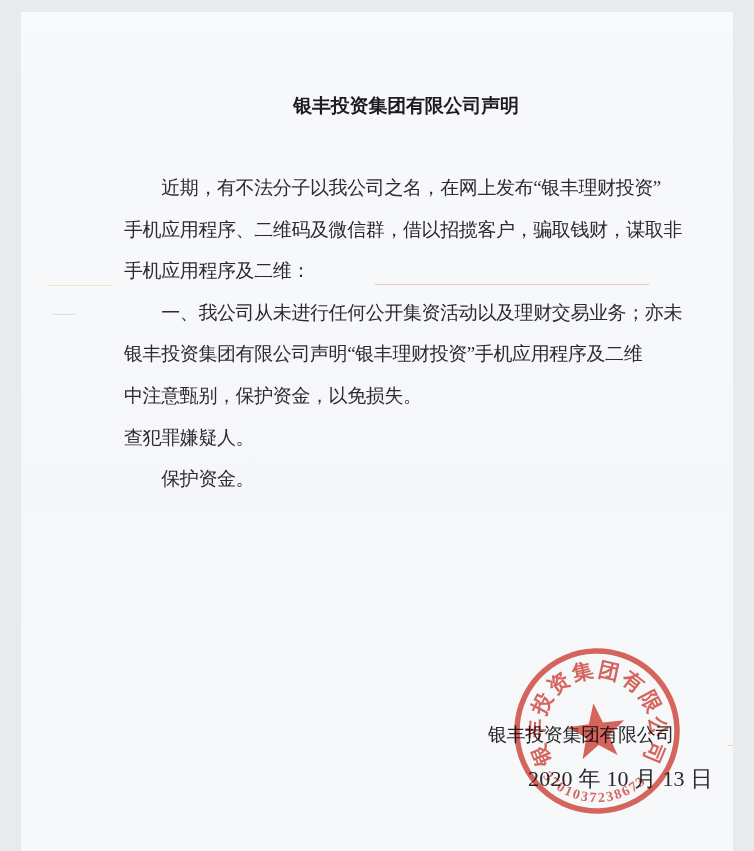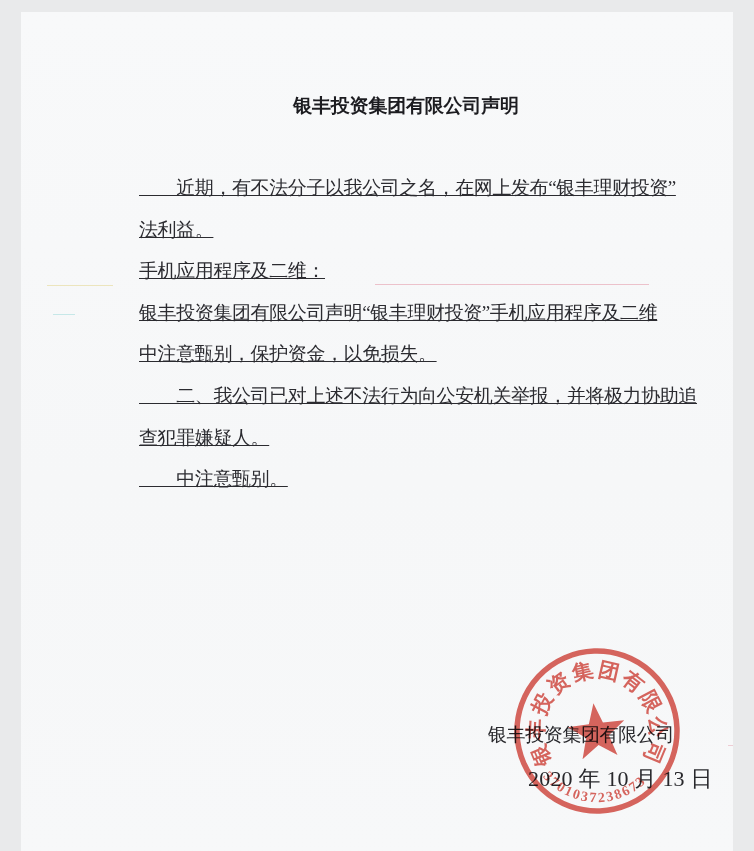--- a/index.html
+++ b/index.html
@@ -25,27 +25,26 @@
     text-align: center;
     font-size: 19px;
     font-weight: 700;
     letter-spacing: -0.2px;
     color: #1c1c20;
     white-space: nowrap;
   }
   .doc-body {
     position: absolute;
     top: 155px;
-    left: 118px;
+    left: 103px;
     width: 580px;
     font-size: 19px;
     line-height: 41.6px;
     letter-spacing: -0.4px;
     color: #2b2b30;
-    text-decoration: underline;
   }
   .doc-body .line {
     white-space: nowrap;
     height: 41.6px;
   }
   .signature {
     position: absolute;
     top: 710px;
     left: 467px;
     font-size: 19px;
@@ -87,27 +86,27 @@
 </style>
 </head>
 <body>
 
 <div class="page">
 
   <div class="doc-title">银丰投资集团有限公司声明</div>
 
   <div class="doc-body">
       <div class="line">　　近期，有不法分子以我公司之名，在网上发布“银丰理财投资”</div>
-      <div class="line">法利益。</div>
+      <div class="line">手机应用程序、二维码及微信群，借以招揽客户，骗取钱财，谋取非</div>
       <div class="line">手机应用程序及二维：</div>
+      <div class="line">　　一、我公司从未进行任何公开集资活动以及理财交易业务；亦未</div>
       <div class="line">银丰投资集团有限公司声明“银丰理财投资”手机应用程序及二维</div>
       <div class="line">中注意甄别，保护资金，以免损失。</div>
-      <div class="line">　　二、我公司已对上述不法行为向公安机关举报，并将极力协助追</div>
       <div class="line">查犯罪嫌疑人。</div>
-      <div class="line">　　中注意甄别。</div>
+      <div class="line">　　保护资金。</div>
     </div>
 
   <div class="signature">银丰投资集团有限公司</div>
 
   <div class="doc-date">2020 年 10 月 13 日</div>
 
   <svg class="seal" viewBox="0 0 170 170">
     <defs>
       <path id="arcName" d="M 41.3 116.7 A 54 54 0 1 1 128.7 116.7" fill="none"></path>
       <path id="arcSerial" d="M 23.5 120.5 A 71 71 0 0 0 146.5 120.5" fill="none"></path>

